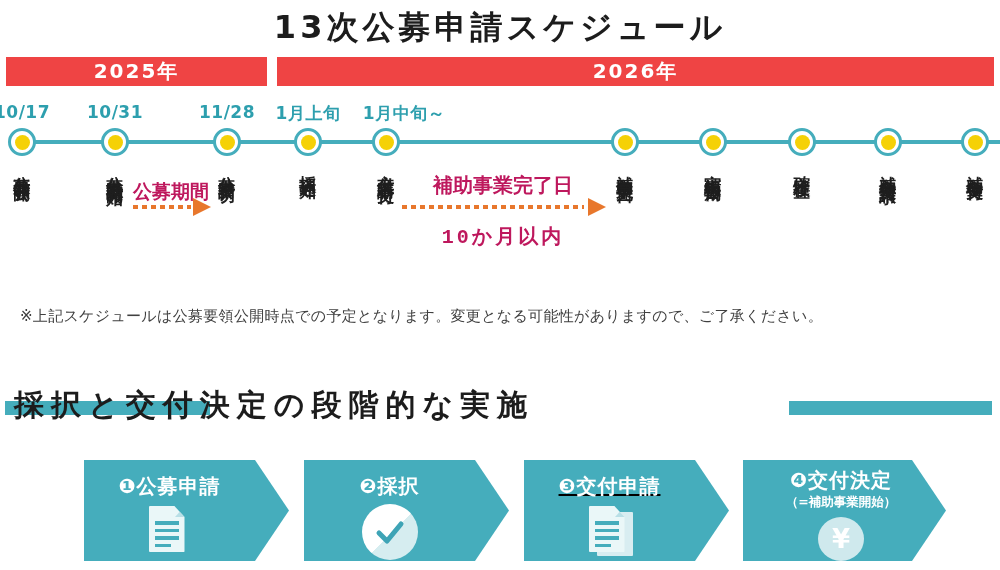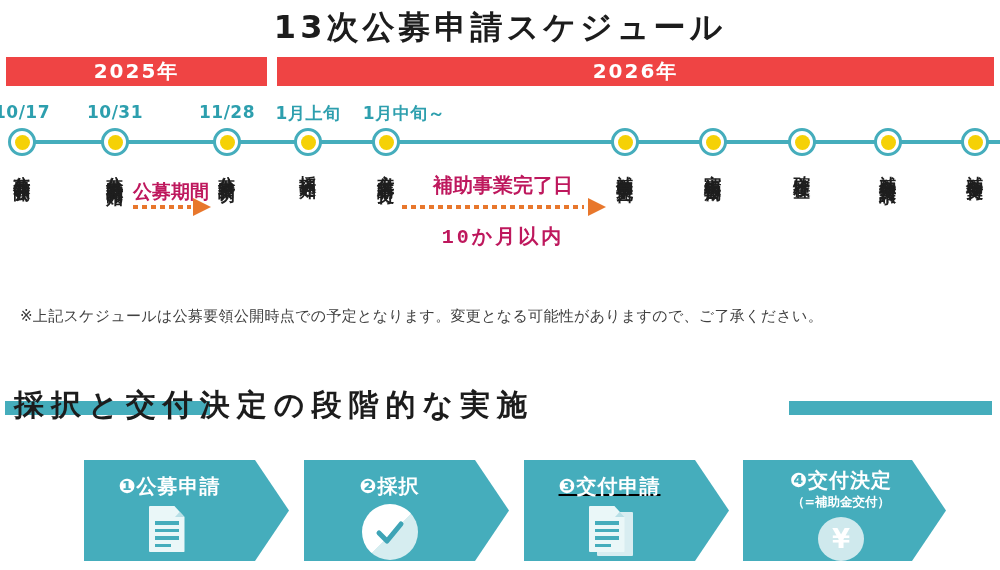--- a/index.html
+++ b/index.html
@@ -223,18 +223,18 @@
               <div class="doc-line"></div>
               <div class="doc-line"></div>
               <div class="doc-line"></div>
               <div class="doc-line short"></div>
             </div>
           </div>
         </div>
       </div>
       <div class="step has-sub" style="left: 727px; width: 203px; padding-left: 27px;">
         <div class="step-label">❹交付決定</div>
-        <div class="step-sublabel">（=補助金交付）</div>
+        <div class="step-sublabel">（=補助事業開始）</div>
         <div class="yen-circle">¥</div>
       </div>
     </div>
 
 </div>
 
 </body></html>

